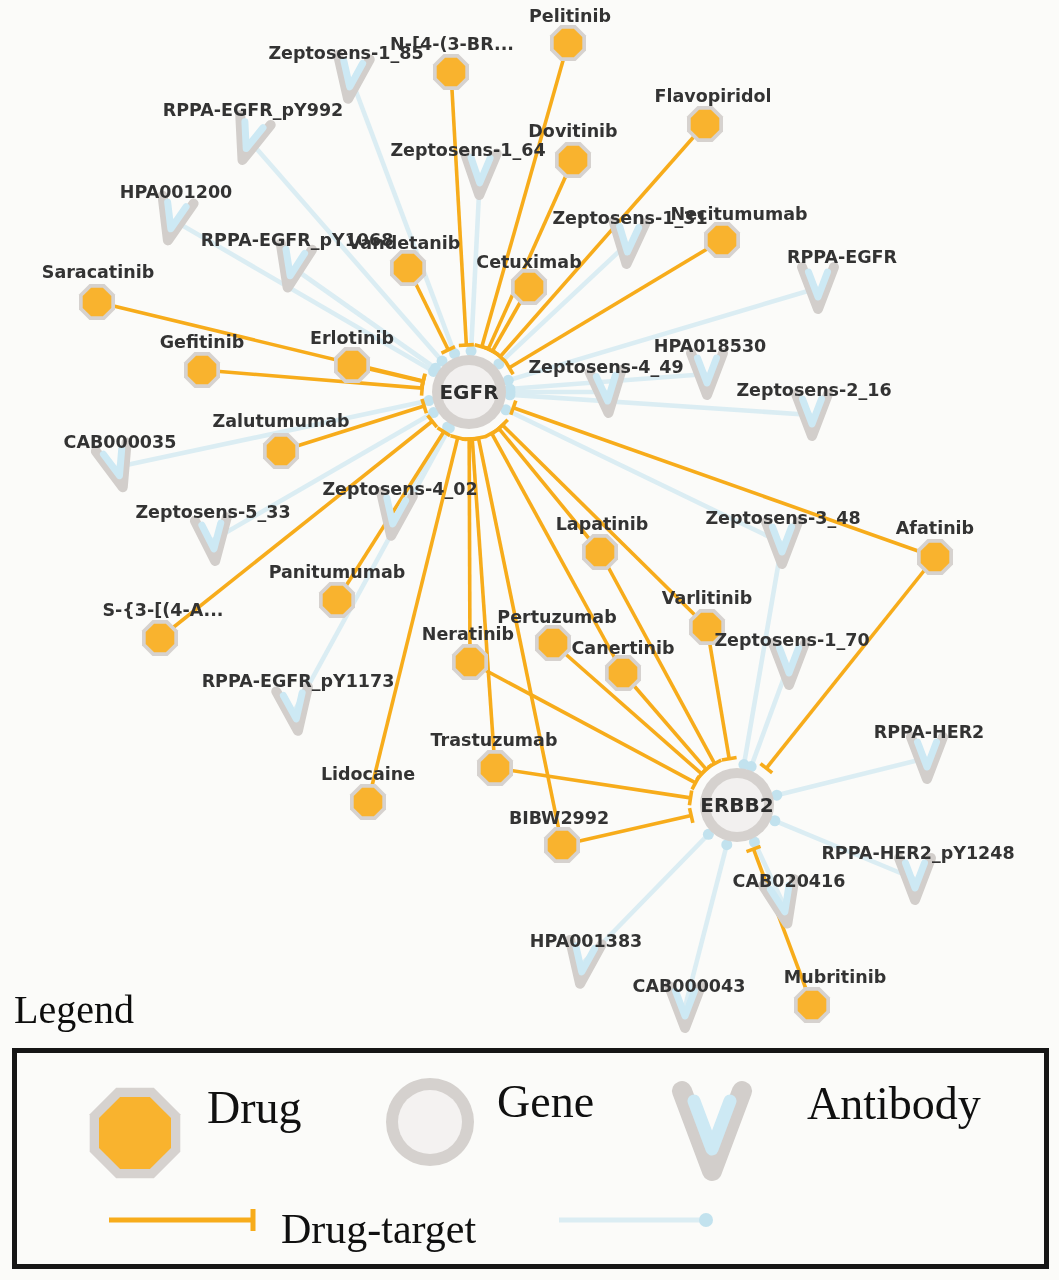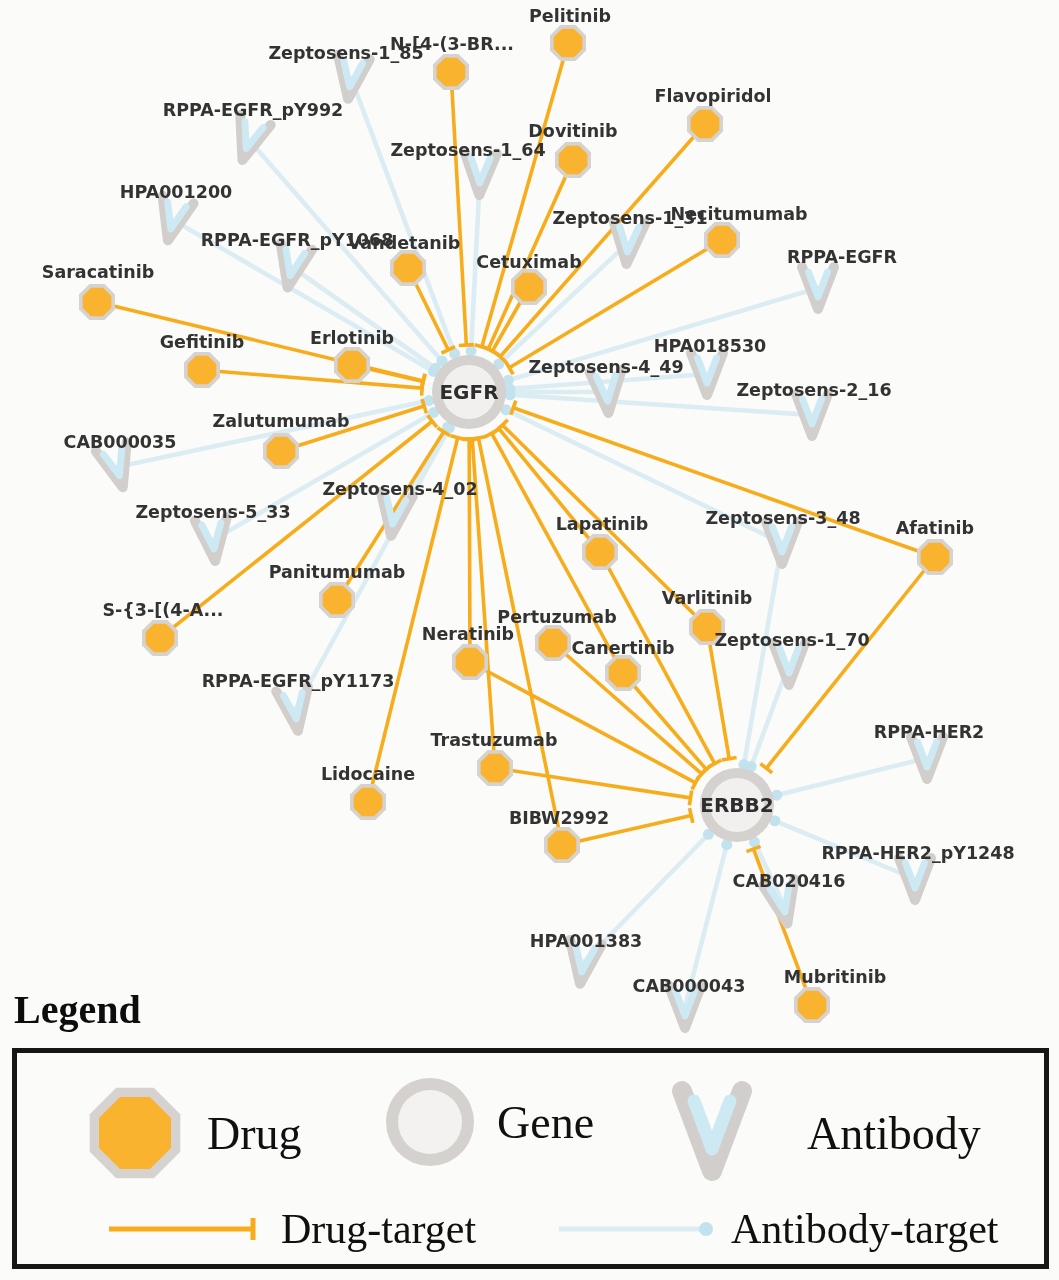--- a/index.html
+++ b/index.html
@@ -4,27 +4,27 @@
 <style>
   html,body{margin:0;padding:0;}
   body{
     width:1059px;height:1280px;position:relative;overflow:hidden;
     background:#fbfbf9;font-family:"DejaVu Sans",sans-serif;
   }
   #network{position:absolute;left:0;top:0;}
   .node-label{font-family:"DejaVu Sans",sans-serif;font-weight:bold;}
   #legend-title{
     position:absolute;left:14px;top:986px;
-    font-family:"Liberation Serif",serif;font-weight:bold;font-size:40px;color:#0d0d0d;
+    font-family:"Liberation Serif",serif;font-weight:normal;font-size:40px;color:#0d0d0d;
   }
   #legend-box{
     position:absolute;left:12px;top:1048px;width:1027px;height:211px;
     border:5px solid #161616;background:#fbfbf9;
   }
-  .legend-item{position:absolute;display:flex;align-items:center;}
+  .legend-item{position:absolute;display:flex;}
   .legend-node-label{font-family:"Liberation Serif",serif;font-size:46px;color:#101010;margin-left:20px;}
   .legend-edge-label{font-family:Liberation Serif, serif;font-size:42px;color:#101010;margin-left:10px;}
 </style>
 </head>
 <body>
 
 <svg id="network" width="1059" height="1280" viewBox="0 0 1059 1280">
     <g>
       <line x1="469" y1="392" x2="351" y2="78" stroke="#DBEDF3" stroke-width="4.6"></line>
       <line x1="469" y1="392" x2="249" y2="140" stroke="#DBEDF3" stroke-width="4.6"></line>
@@ -407,16 +407,15 @@
       <line x1="148" y1="4" x2="148" y2="26" stroke="#F7AC1B" stroke-width="5"></line>
     </svg>
     <span class="legend-edge-label">Drug-target</span>
   </div>
 
   <div class="legend-item" style="left:538px;top:152px;">
     <svg width="166" height="30" viewBox="0 0 166 30">
       <line x1="4" y1="15" x2="148" y2="15" stroke="#DBEDF3" stroke-width="5"></line>
       <circle cx="151" cy="15" r="7" fill="#C2E2EE"></circle>
     </svg>
-    <span class="legend-edge-label">Antibody-target</span>
   </div>
 
 </div>
 
 </body></html>

